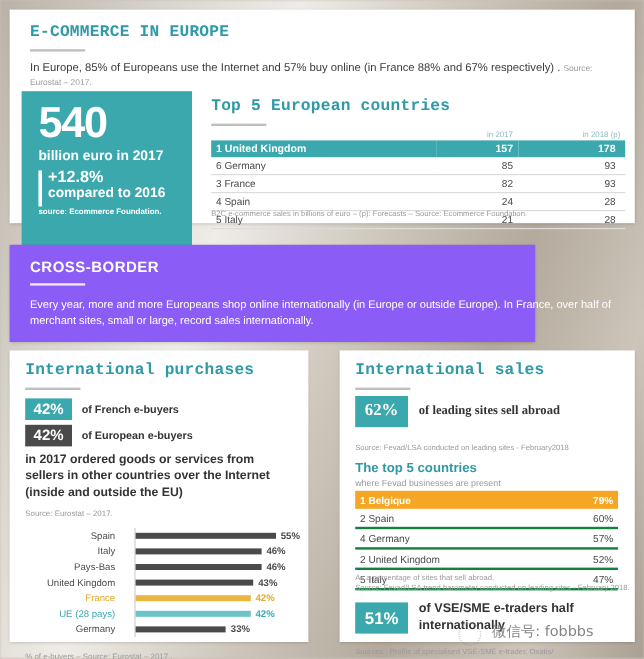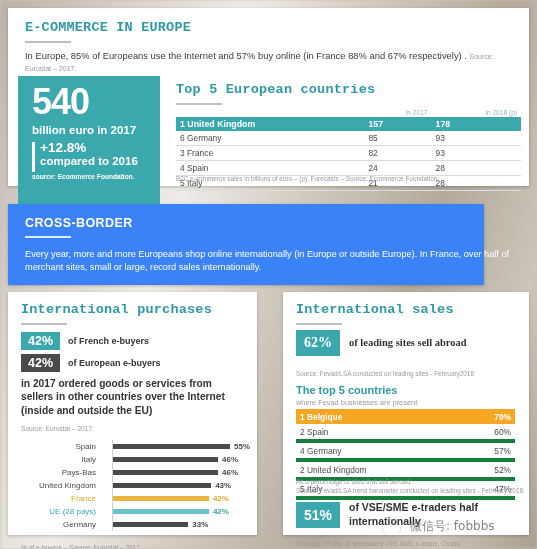--- a/index.html
+++ b/index.html
@@ -47,26 +47,26 @@
 
   
   #tbl-head{position:absolute;left:168px;top:74px;}
   #tbl{position:absolute;left:168px;top:99px;width:345px;border-collapse:collapse;}
   #tbl td,#tbl th{font-size:8.4px;color:#4a4a4a;padding:2px 4px;}
   #tbl thead th{font-size:6.6px;color:#8fb9be;font-weight:normal;padding-bottom:1px;border:0;text-align:right;}
   #tbl thead th.c0{text-align:left;}
   #tbl tbody tr{border-bottom:1px solid #dcdcdc;}
   #tbl tbody tr.hl{background:#3ba8ae;border-bottom:0;}
   #tbl tbody tr.hl td{color:#ffffff;font-weight:bold;font-size:8.8px;}
-  #tbl td.c1,#tbl td.c2{margin-top:40px;}
+  #tbl td.c1,#tbl td.c2{text-align:right;margin-top:40px;}
   #tbl td.c2{padding-right:8px;}
   #tbl-src{position:absolute;left:168px;top:167px;font-size:6.4px;color:#9a9a9a;}
 
   
-  #orange-card{left:8px;top:204px;width:476px;height:81px;background:#3b82f6;box-shadow:0 1px 3px rgba(0,0,0,.22);}
+  #orange-card{left:8px;top:204px;width:438px;height:81px;background:#8b5cf6;box-shadow:0 1px 3px rgba(0,0,0,.22);}
   #cb-title{position:absolute;left:17px;top:12px;color:#fff;font-size:12.5px;font-weight:bold;letter-spacing:.4px;}
   #cb-rule{position:absolute;left:17px;top:32px;width:46px;height:2px;background:#ffffff;opacity:.85;}
   #cb-text{position:absolute;left:17px;top:44px;width:492px;color:#fff;font-size:9.2px;line-height:1.45;}
 
   
   #left-card{left:8px;top:292px;width:249px;height:243px;box-shadow:0 1px 3px rgba(0,0,0,.22);}
   #ip-head{position:absolute;left:13px;top:10px;}
   .badge{display:inline-block;color:#fff;font-size:12.5px;font-weight:bold;text-align:center;padding:2px 7px;}
   .badge.teal{background:#3ba8ae;}
   .badge.dark{background:#4a4a4a;}
@@ -94,21 +94,21 @@
   #right-card{left:283px;top:292px;width:246px;height:243px;box-shadow:0 1px 3px rgba(0,0,0,.22);}
   #is-head{position:absolute;left:13px;top:10px;}
   #is-stat{position:absolute;left:13px;top:38px;display:flex;align-items:center;gap:9px;font-family:Liberation Serif, serif;}
   #is-stat .badge{font-size:14px;padding:5px 8px;}
   #is-stat-lbl{font-size:10.5px;font-weight:bold;color:#333;line-height:1.3;}
   #is-src{position:absolute;left:13px;top:78px;font-size:6.4px;color:#9a9a9a;}
   #t5-title{position:absolute;left:13px;top:92px;font-size:11px;font-weight:bold;color:#2f9aa6;}
   #t5-sub{position:absolute;left:13px;top:106px;font-size:7.4px;color:#9a9a9a;}
   #t5{position:absolute;left:13px;top:117px;width:219px;border-collapse:collapse;}
   #t5 td{font-size:8.4px;color:#4a4a4a;padding:2.5px 4px;}
-  #t5 tr{border-bottom:4px solid #15803d;}
+  #t5 tr{border-bottom:2px solid #15803d;}
   #t5 tr.hl{background:#f5a623;border-bottom:0;}
   #t5 tr.hl td{color:#fff;font-weight:bold;}
   #t5 td.v{text-align:right;}
   #t5-src{position:absolute;left:13px;top:186px;font-size:6.4px;color:#9a9a9a;line-height:1.35;}
   #vse-stat{position:absolute;left:13px;top:209px;display:flex;align-items:center;gap:9px;}
   #vse-stat .badge{font-size:14px;padding:5px 8px;}
   #vse-lbl{font-size:10.5px;font-weight:bold;color:#333;line-height:1.3;}
   #vse-src{position:absolute;left:13px;top:248px;font-size:6.4px;color:#9a9a9a;line-height:1.35;}
 
   

